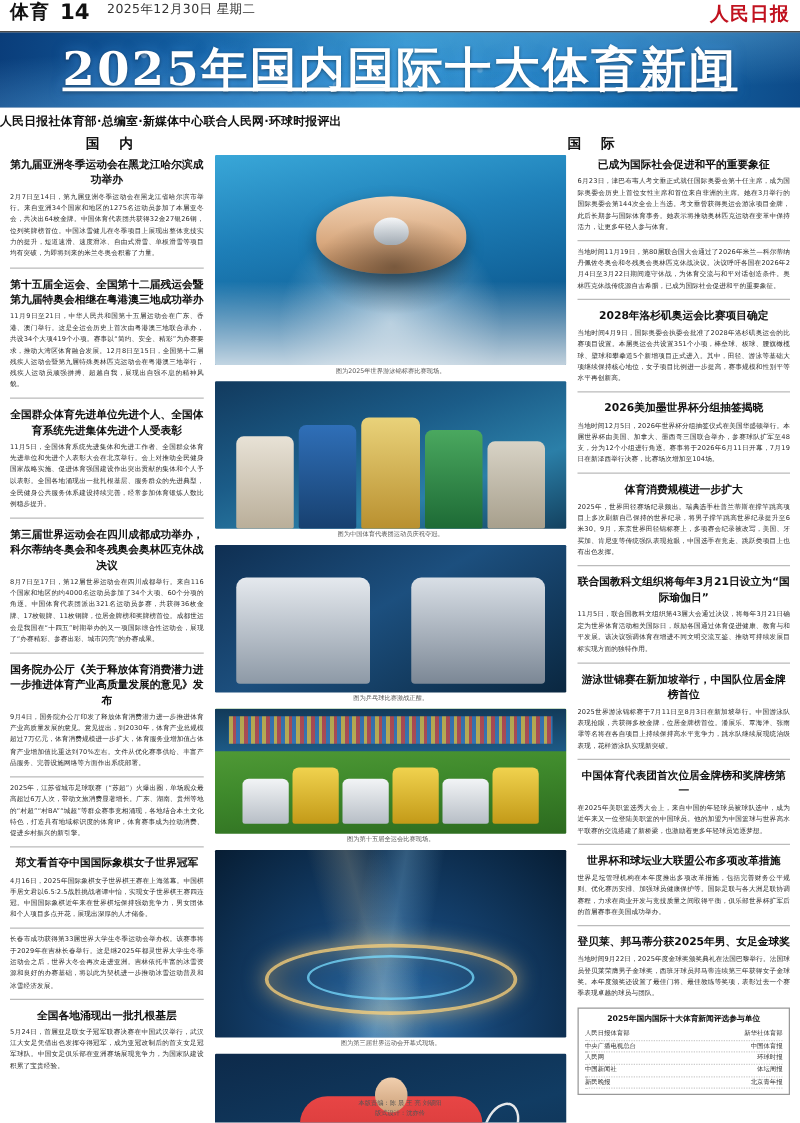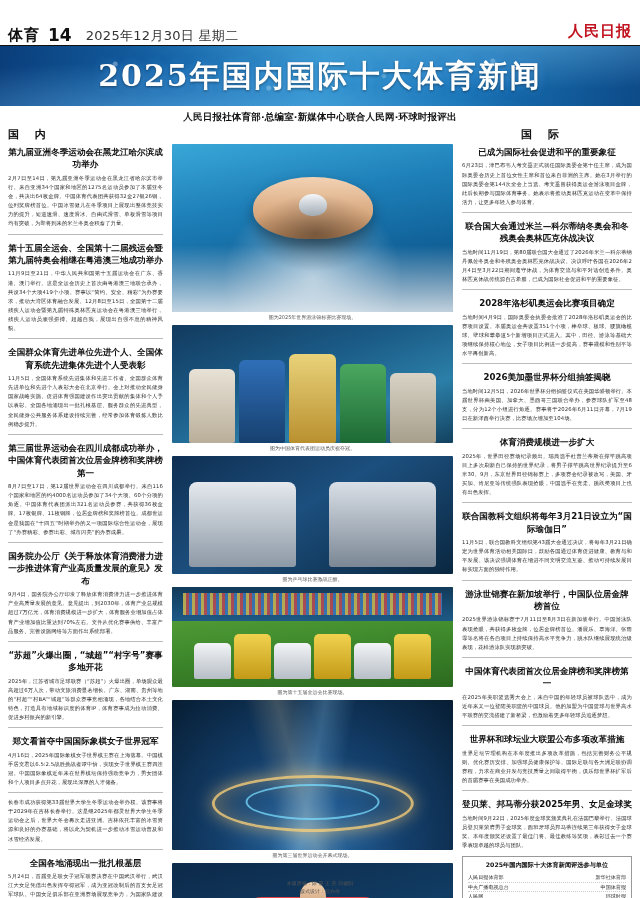--- a/index.html
+++ b/index.html
@@ -10,40 +10,39 @@
     background: #ffffff;
     font-family: "DejaVu Sans", "Liberation Sans", sans-serif;
     overflow: hidden;
     position: relative;
   }
 
   
   .masthead {
     height: 26px;
     display: flex;
-    align-items: flex-end;
+    align-items: flex-start;
     border-bottom: 1px solid #111;
     padding: 0 6px 0 8px;
     position: relative;
-    margin-top: 20px;
   }
   .mh-section {
     font-size: 15px;
     font-weight: 700;
     color: #111;
     letter-spacing: 1px;
   }
   .mh-page {
     font-size: 17px;
     font-weight: 700;
     margin-left: 8px;
     color: #111;
   }
   .mh-date {
-    font-size: 13px;
+    font-size: 10px;
     color: #333;
     margin-left: 14px;
     letter-spacing: .3px;
   }
   .mh-logo {
     position: absolute;
     right: 8px;
     top: 2px;
     font-size: 15px;
     font-weight: 700;
@@ -70,50 +69,50 @@
   .banner:before {
     content:"";
     position:absolute; inset:0;
     background:
       radial-gradient(ellipse at 25% 120%, rgba(120,200,255,.45), transparent 55%),
       radial-gradient(ellipse at 80% -20%, rgba(140,215,255,.4), transparent 55%);
   }
   .banner-title {
     position: relative;
     font-family: "DejaVu Serif", "Liberation Serif", serif;
-    font-size: 30px;
+    font-size: 37px;
     font-weight: 700;
     color: #ffffff;
     letter-spacing: 2px;
     text-shadow: 0 1px 3px rgba(0,0,0,.45), 0 0 10px rgba(80,170,255,.5);
     white-space: nowrap;
+    text-decoration: underline;
   }
 
   
   .subhead {
-    text-align: center;
     font-size: 9.5px;
     font-weight: 700;
     color: #111;
     padding: 5px 0 3px;
     letter-spacing: .2px;
   }
 
   
   .collabels {
     display: flex;
     padding: 0 8px;
     font-size: 11px;
     font-weight: 700;
     letter-spacing: 6px;
     color: #111;
   }
-  .collabels .lab-left { width: 165px; text-align: left; }
+  .collabels .lab-left { width: 165px; text-align: center; }
   .collabels .lab-mid  { flex: 1; }
-  .collabels .lab-right{ width: 178px; text-align: center; }
+  .collabels .lab-right{ width: 178px; }
 
   
   .page-body {
     display: flex;
     padding: 2px 8px 0 8px;
     height: 770px;
   }
   .col-left  { width: 160px; padding-right: 5px; }
   .col-mid   { flex: 1; padding: 0 4px; position: relative; }
   .col-right { width: 175px; padding-left: 5px; }
@@ -341,29 +340,28 @@
     <hr class="rule">
 
     <div class="hl">第十五届全运会、全国第十二届残运会暨第九届特奥会相继在粤港澳三地成功举办</div>
     <p class="bodytext">11月9日至21日，中华人民共和国第十五届运动会在广东、香港、澳门举行。这是全运会历史上首次由粤港澳三地联合承办，共设34个大项419个小项。赛事以“简约、安全、精彩”为办赛要求，推动大湾区体育融合发展。12月8日至15日，全国第十二届残疾人运动会暨第九届特殊奥林匹克运动会在粤港澳三地举行，残疾人运动员顽强拼搏、超越自我，展现出自强不息的精神风貌。</p>
     <hr class="rule">
 
     <div class="hl">全国群众体育先进单位先进个人、全国体育系统先进集体先进个人受表彰</div>
     <p class="bodytext">11月5日，全国体育系统先进集体和先进工作者、全国群众体育先进单位和先进个人表彰大会在北京举行。会上对推动全民健身国家战略实施、促进体育强国建设作出突出贡献的集体和个人予以表彰。全国各地涌现出一批扎根基层、服务群众的先进典型，全民健身公共服务体系建设持续完善，经常参加体育锻炼人数比例稳步提升。</p>
     <hr class="rule">
 
-    <div class="hl">第三届世界运动会在四川成都成功举办，中国体育代表团首次位居金牌榜和奖牌榜第一</div>
+    <div class="hl">第三届世界运动会在四川成都成功举办，科尔蒂纳冬奥会和冬残奥会奥林匹克休战决议</div>
     <p class="bodytext">8月7日至17日，第12届世界运动会在四川成都举行。来自116个国家和地区的约4000名运动员参加了34个大项、60个分项的角逐。中国体育代表团派出321名运动员参赛，共获得36枚金牌、17枚银牌、11枚铜牌，位居金牌榜和奖牌榜首位。成都世运会是我国在“十四五”时期举办的又一项国际综合性运动会，展现了“办赛精彩、参赛出彩、城市闪亮”的办赛成果。</p>
     <hr class="rule">
 
     <div class="hl">国务院办公厅《关于释放体育消费潜力进一步推进体育产业高质量发展的意见》发布</div>
     <p class="bodytext">9月4日，国务院办公厅印发了释放体育消费潜力进一步推进体育产业高质量发展的意见。意见提出，到2030年，体育产业总规模超过7万亿元，体育消费规模进一步扩大，体育服务业增加值占体育产业增加值比重达到70%左右。文件从优化赛事供给、丰富产品服务、完善设施网络等方面作出系统部署。</p>
     <hr class="rule">
 
-    <div class="hl">“苏超”火爆出圈，“城超”“村字号”赛事多地开花</div>
     <p class="bodytext">2025年，江苏省城市足球联赛（“苏超”）火爆出圈，单场观众最高超过6万人次，带动文旅消费显著增长。广东、湖南、贵州等地的“村超”“村BA”“城超”等群众赛事竞相涌现，各地结合本土文化特色，打造具有地域标识度的体育IP，体育赛事成为拉动消费、促进乡村振兴的新引擎。</p>
     <hr class="rule">
 
     <div class="hl">郑文看首夺中国国际象棋女子世界冠军</div>
     <p class="bodytext">4月16日，2025年国际象棋女子世界棋王赛在上海落幕。中国棋手居文君以6.5∶2.5战胜挑战者谭中怡，实现女子世界棋王赛四连冠。中国国际象棋近年来在世界棋坛保持强劲竞争力，男女团体和个人项目多点开花，展现出深厚的人才储备。</p>
     <hr class="rule">
 
     <p class="bodytext">长春市成功获得第33届世界大学生冬季运动会举办权。该赛事将于2029年在吉林长春举行。这是继2025年都灵世界大学生冬季运动会之后，世界大冬会再次走进亚洲。吉林依托丰富的冰雪资源和良好的办赛基础，将以此为契机进一步推动冰雪运动普及和冰雪经济发展。</p>
     <hr class="rule">
 
@@ -425,21 +423,20 @@
     </div>
 
   </div>
 
   <div class="col-right">
 
     <div class="hl first">已成为国际社会促进和平的重要象征</div>
     <p class="bodytext">6月23日，津巴布韦人考文垂正式就任国际奥委会第十任主席，成为国际奥委会历史上首位女性主席和首位来自非洲的主席。她在3月举行的国际奥委会第144次全会上当选。考文垂曾获得奥运会游泳项目金牌，此后长期参与国际体育事务。她表示将推动奥林匹克运动在变革中保持活力，让更多年轻人参与体育。</p>
     <hr class="rule">
 
-    <div class="hl">联合国大会通过米兰—科尔蒂纳冬奥会和冬残奥会奥林匹克休战决议</div>
     <p class="bodytext">当地时间11月19日，第80届联合国大会通过了2026年米兰—科尔蒂纳丹佩佐冬奥会和冬残奥会奥林匹克休战决议。决议呼吁各国在2026年2月4日至3月22日期间遵守休战，为体育交流与和平对话创造条件。奥林匹克休战传统源自古希腊，已成为国际社会促进和平的重要象征。</p>
     <hr class="rule">
 
     <div class="hl">2028年洛杉矶奥运会比赛项目确定</div>
     <p class="bodytext">当地时间4月9日，国际奥委会执委会批准了2028年洛杉矶奥运会的比赛项目设置。本届奥运会共设置351个小项，棒垒球、板球、腰旗橄榄球、壁球和攀拳道5个新增项目正式进入。其中，田径、游泳等基础大项继续保持核心地位，女子项目比例进一步提高，赛事规模和性别平等水平再创新高。</p>
     <hr class="rule">
 
     <div class="hl">2026美加墨世界杯分组抽签揭晓</div>
     <p class="bodytext">当地时间12月5日，2026年世界杯分组抽签仪式在美国华盛顿举行。本届世界杯由美国、加拿大、墨西哥三国联合举办，参赛球队扩军至48支，分为12个小组进行角逐。赛事将于2026年6月11日开幕，7月19日在新泽西举行决赛，比赛场次增加至104场。</p>
     <hr class="rule">

